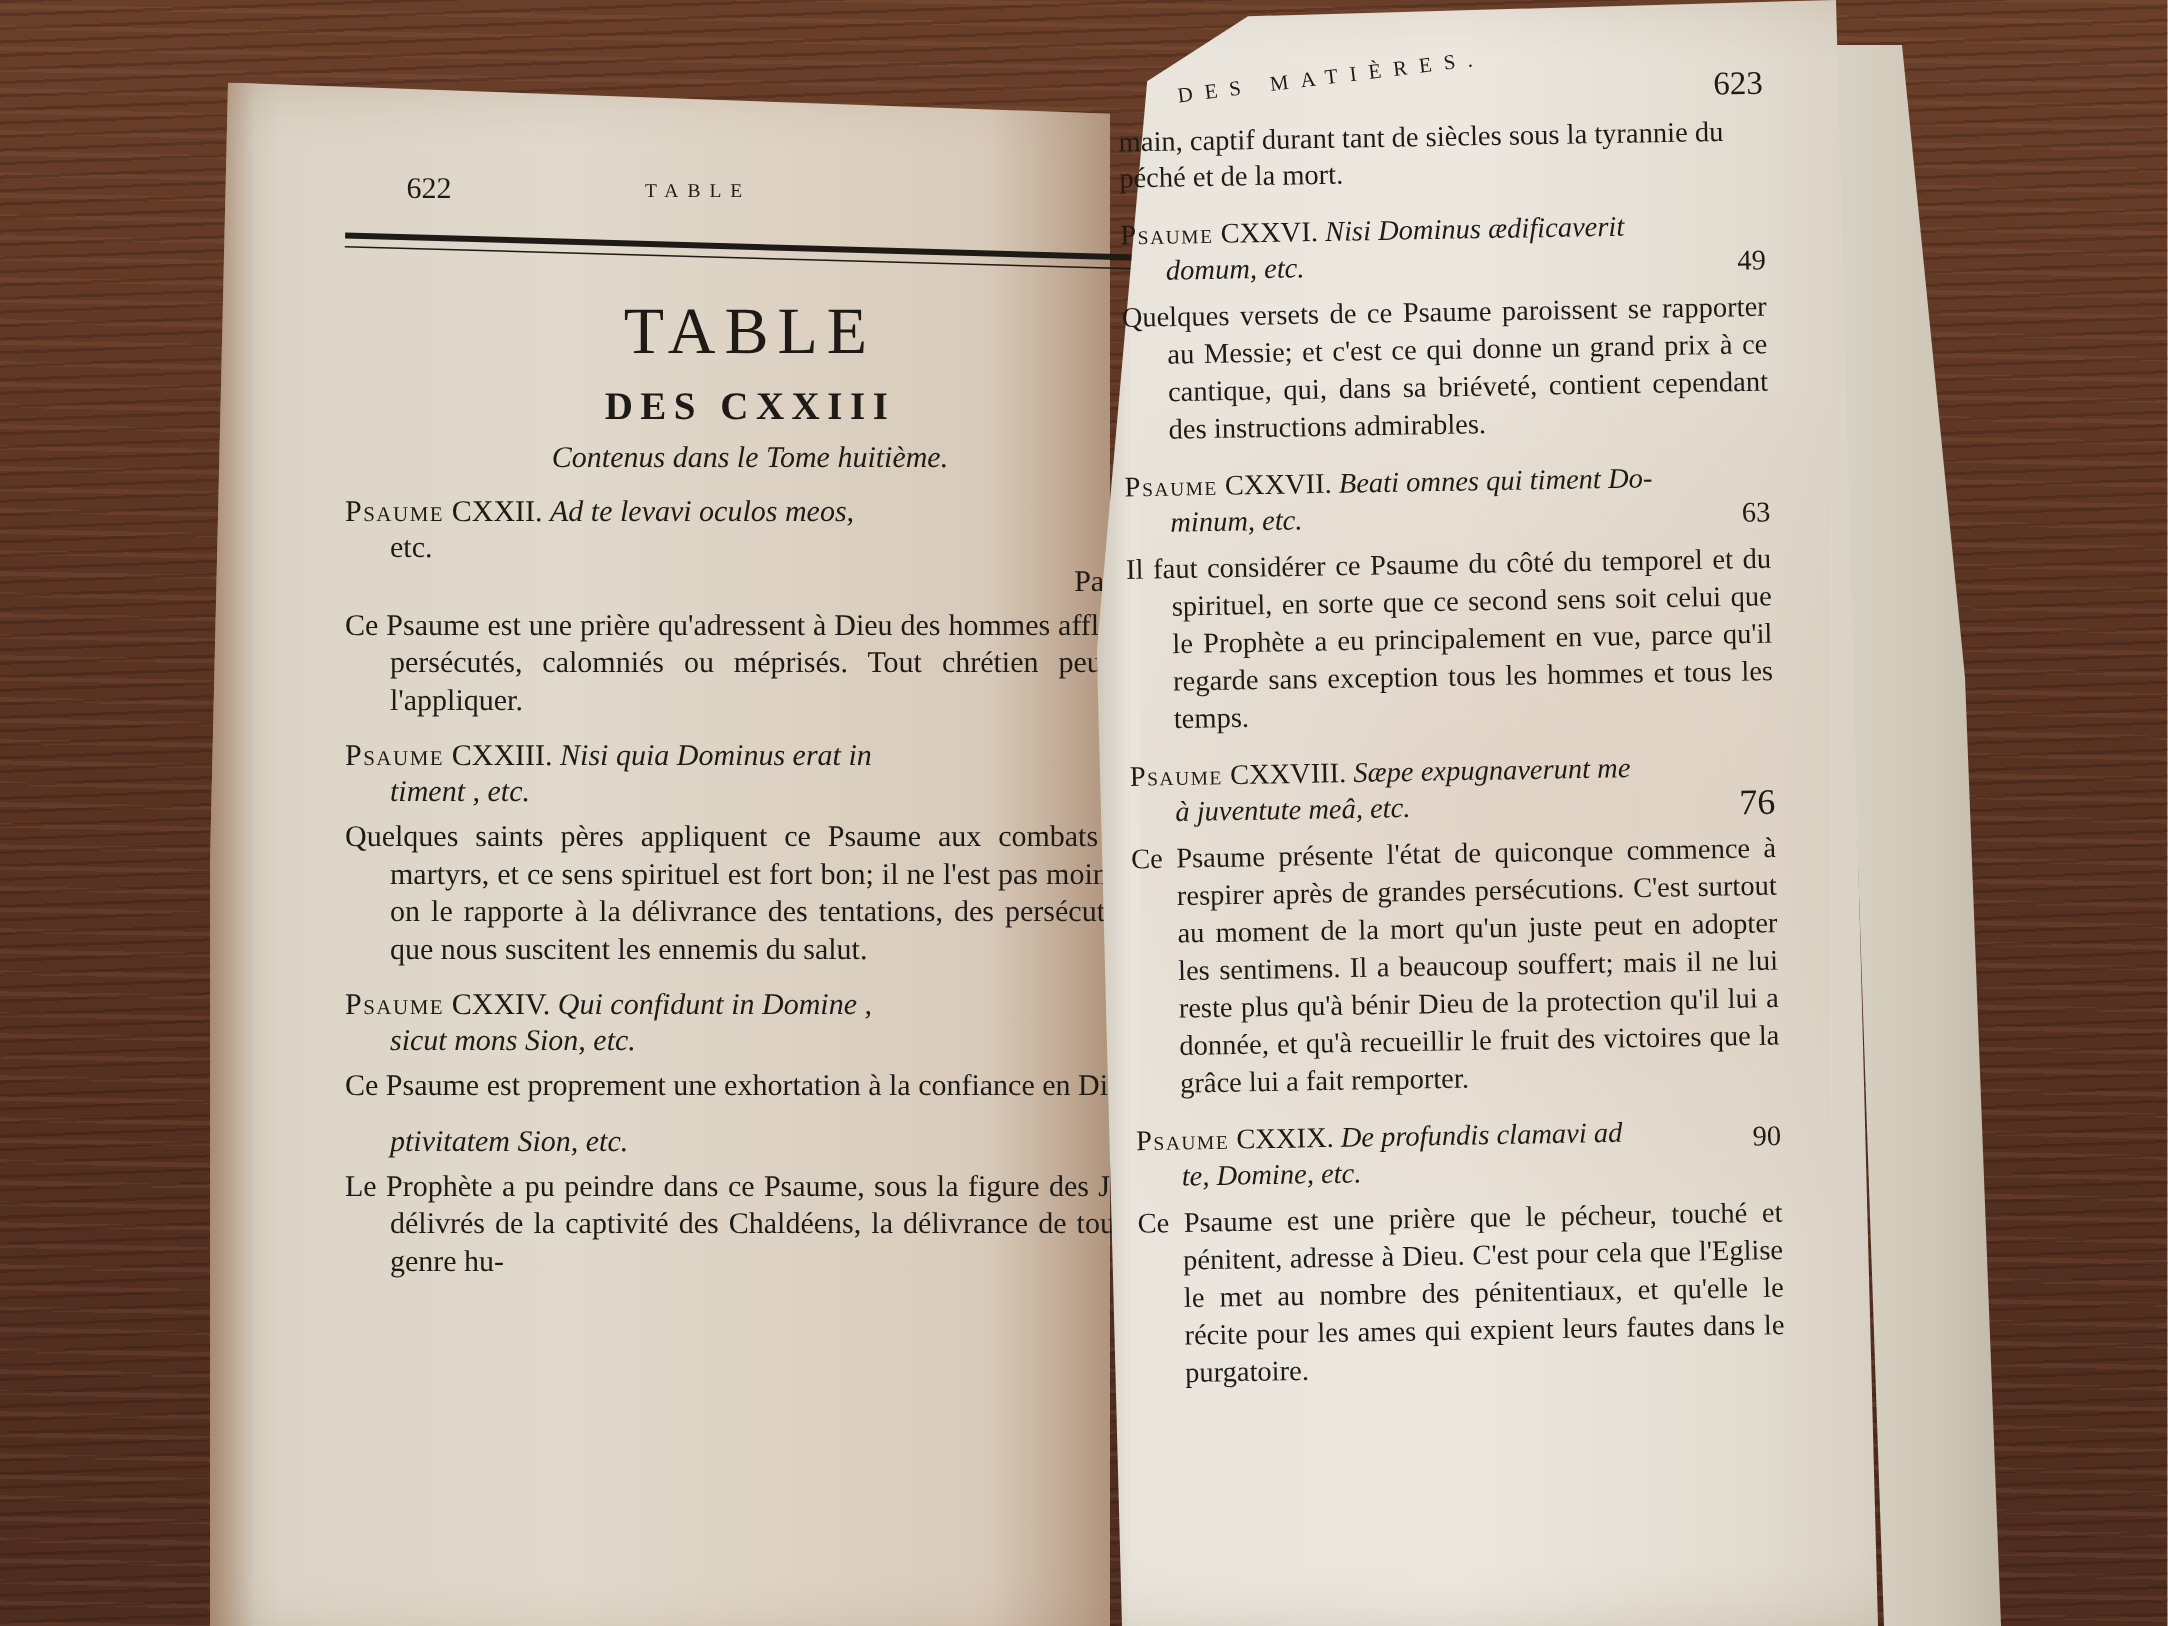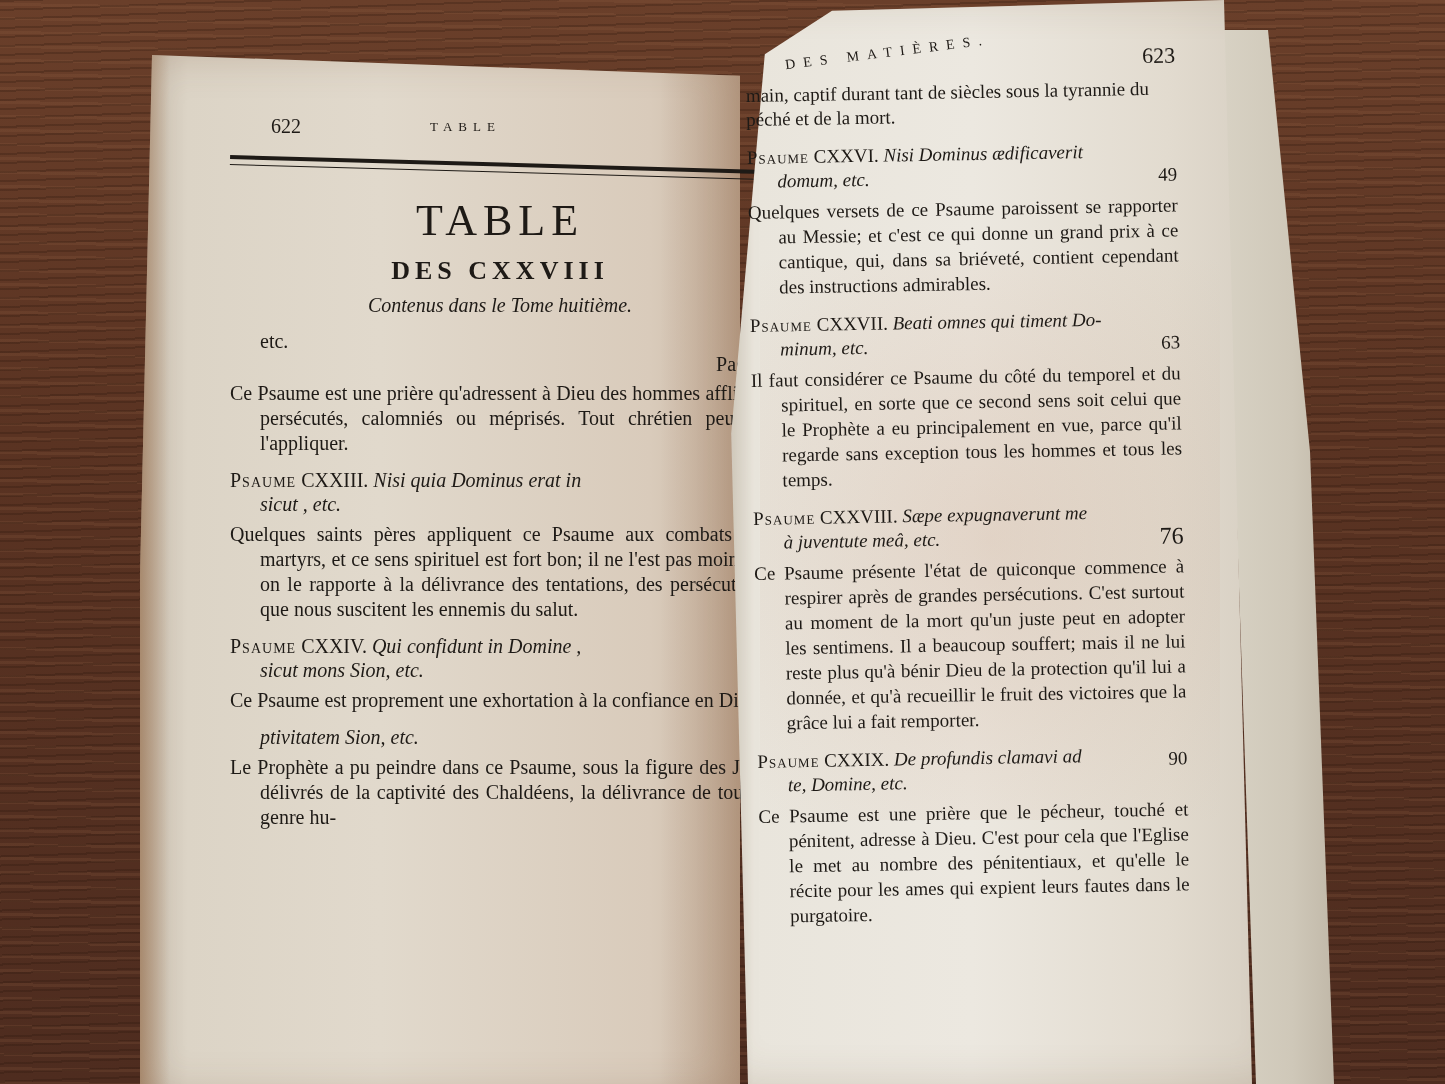--- a/index.html
+++ b/index.html
@@ -100,37 +100,42 @@
   <div class="gutter-shade"></div>
 </div>
 
 <div class="lp-content" style="left:230px; top:115px;">
   <div class="running-head-left">
     <span class="folio-left">622</span>
     <span class="head-title-left">TABLE</span>
   </div>
   <div class="rule"></div>
   <div class="main-title">TABLE</div>
-  <div class="sub-title">DES CXXVIII</div>
+  <div class="sub-title">DES CXXIII</div>
   <div class="volume-line">Contenus dans le Tome huitième.</div>
 
   <div class="entry">
+    <div class="entry-head">
+      <span class="psaume-label dropcap">Psaume</span>
+      <span class="numeral">CXXII.</span>
+      <span class="latin">Ad te levavi oculos meos,</span>
+    </div>
     <div class="entry-cont">etc.</div>
     <div style="text-align:right; font-size:20px; line-height:22px;">Page 1</div>
     <div class="entry-body">Ce Psaume est une prière qu'adressent à Dieu des hommes affligés, persécutés, calomniés ou méprisés. Tout chrétien peut se l'appliquer.</div>
   </div>
 
   <div class="entry">
     <div class="entry-head">
       <span class="psaume-label">Psaume</span>
       <span class="numeral">CXXIII.</span>
       <span class="latin">Nisi quia Dominus erat in</span>
     </div>
     <div class="entry-cont" style="position:relative;">
-      <span class="latin">sicut , etc.</span>
+      <span class="latin">timent , etc.</span>
       <span class="pageref">10</span>
     </div>
     <div class="entry-body">Quelques saints pères appliquent ce Psaume aux combats des martyrs, et ce sens spirituel est fort bon; il ne l'est pas moins, si on le rapporte à la délivrance des tentations, des persécutions que nous suscitent les ennemis du salut.</div>
   </div>
 
   <div class="entry">
     <div class="entry-head">
       <span class="psaume-label">Psaume</span>
       <span class="numeral">CXXIV.</span>
       <span class="latin">Qui confidunt in Domine ,</span>

